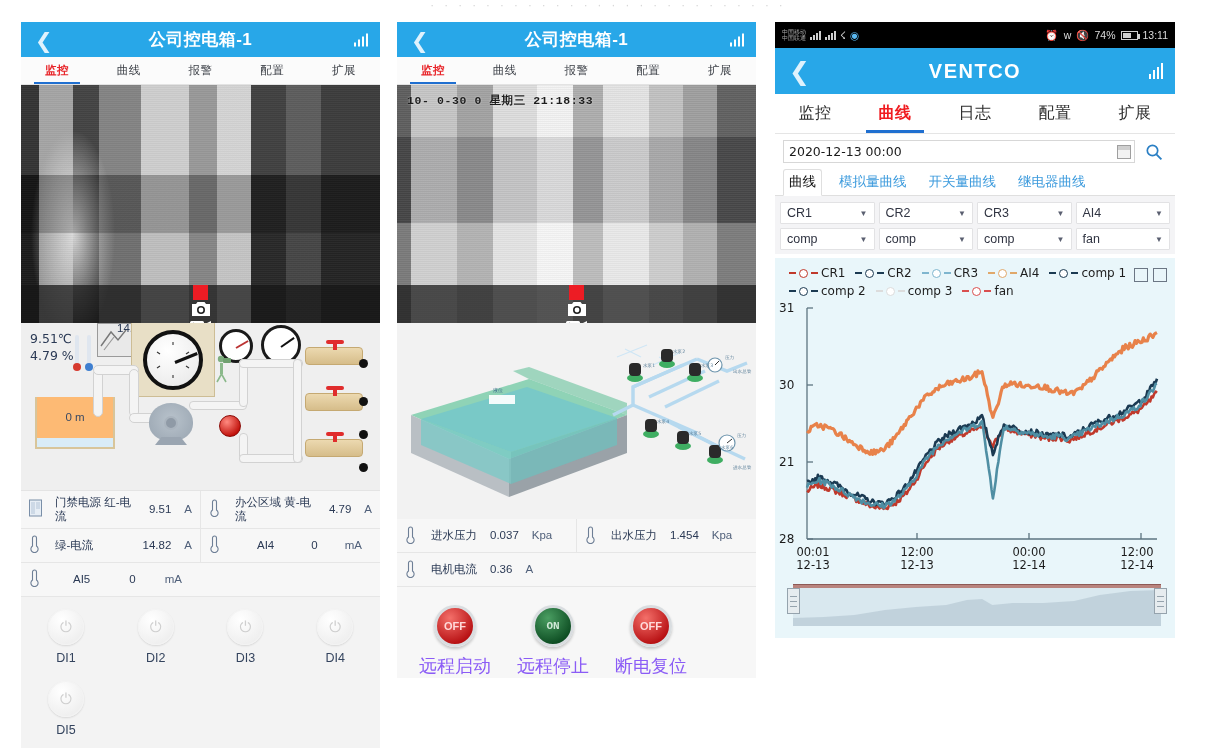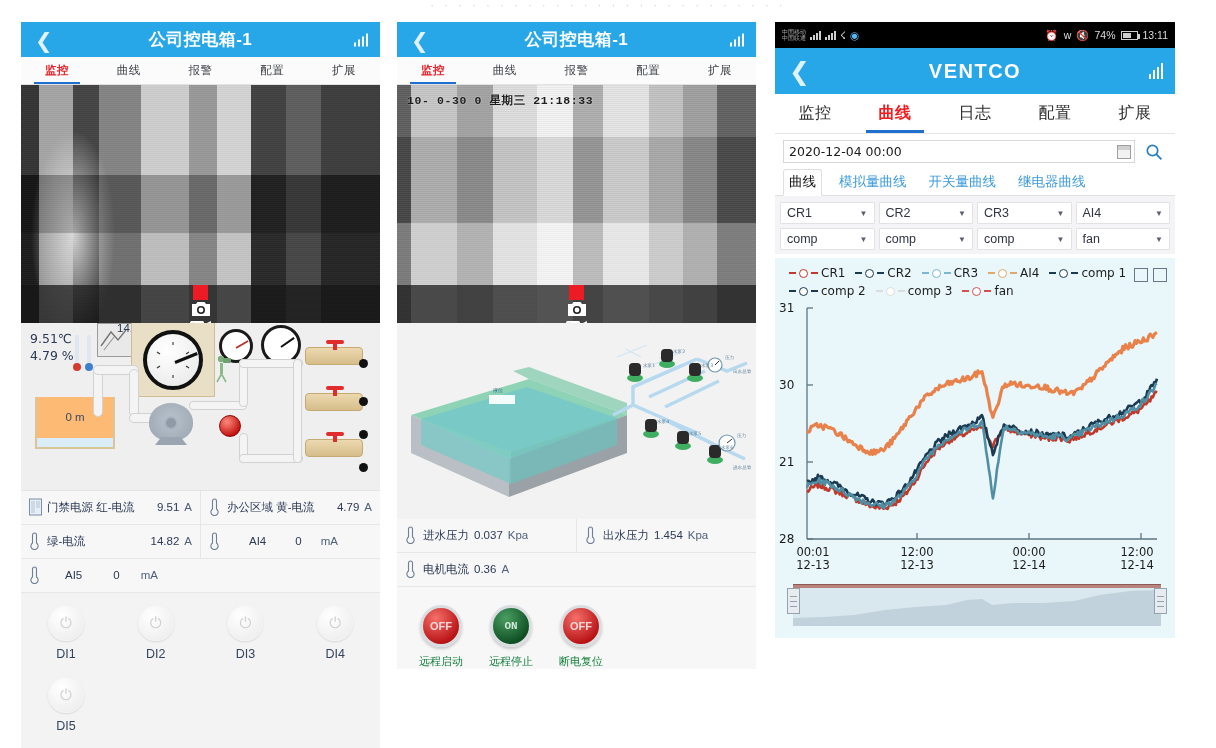--- a/index.html
+++ b/index.html
@@ -179,21 +179,21 @@
     background:#e02c2c; border-radius:2px; }
   .valve .stem { position:absolute; left:27px; top:-7px; width:4px; height:9px;
     background:#e02c2c; }
   .dot { position:absolute; width:9px; height:9px; border-radius:50%; background:#111; }
   .person { position:absolute; left:193px; top:32px; width:18px; height:28px; }
 
   
   .meas { background:#f7f7f7; }
   .mrow { display:flex; border-bottom:1px solid #e6e6e6; min-height:34px; }
   .mcell {
-    flex:1; display:flex; align-items:center; gap:5px; padding:4px 8px;
+    flex:1; display:flex; align-items:center; gap:13px; padding:4px 8px;
     font-size:11.5px; color:#2b3a55; line-height:1.25; min-width:0;
   }
   .mcell + .mcell { border-left:1px solid #e6e6e6; }
   .mcell .nm { flex:1; min-width:0; }
   .mcell .val { font-weight:normal; color:#2b3a55; white-space:nowrap; }
   .mcell .unit { color:#50607a; white-space:nowrap; }
   .ticon { width:13px; height:20px; flex:0 0 13px; }
 
   
   .digrid { display:flex; flex-wrap:wrap; padding:12px 0 0 0; background:#f3f3f3; }
@@ -216,21 +216,21 @@
   .ctrl { display:flex; flex-direction:column; align-items:center; gap:7px; }
   .lamp {
     width:42px; height:42px; border-radius:50%;
     display:flex; align-items:center; justify-content:center;
     font-size:11px; font-weight:bold; color:#ffd9d9;
     border:3px solid #d9dde0;
     box-shadow:0 2px 3px rgba(0,0,0,.2);
   }
   .lamp.off { background:radial-gradient(circle at 36% 28%,#f4706a,#b50d10 78%); }
   .lamp.on  { background:radial-gradient(circle at 36% 28%,#4a9e62,#0b4a20 78%); color:#cfe8d6;font-family:Liberation Mono, monospace; }
-  .ctrl .clab { font-size:11px; color:#15803d;text-align:right; }
+  .ctrl .clab { font-size:18px; color:#8b5cf6;text-align:right; }
 
   
   .statusbar {
     height:26px; background:#000; display:flex; align-items:center;
     padding:0 7px; color:#dcdcdc; font-size:10.5px; gap:4px;
   }
   .statusbar .sb-left { display:flex; align-items:center; gap:4px; flex:1; min-width:0;}
   .statusbar .sb-right { display:flex; align-items:center; gap:5px; }
   .sbar { display:flex; align-items:flex-end; gap:1px; height:9px; }
   .sbar i { width:2px; background:#cfcfcf; display:block; }
@@ -817,21 +817,21 @@
     <div class="tabbar tabbar3">
       <div class="tab">监控</div>
       <div class="tab active">曲线</div>
       <div class="tab">日志</div>
       <div class="tab">配置</div>
       <div class="tab">扩展</div>
     </div>
 
     <div class="daterow">
       <div class="dtfield">
-        <span>2020-12-04 00:00</span>
+        <span>2020-12-13 00:00</span>
         <span class="cal"></span>
       </div>
       <span class="searchbtn">
         <svg width="18" height="18" viewBox="0 0 18 18">
             <circle cx="7.5" cy="7.5" r="5.2" fill="none" stroke="#2a7fc4" stroke-width="1.7"></circle>
             <line x1="11.4" y1="11.4" x2="16.4" y2="16.4" stroke="#2a7fc4" stroke-width="1.9"></line>
           </svg>
       </span>
     </div>
 

